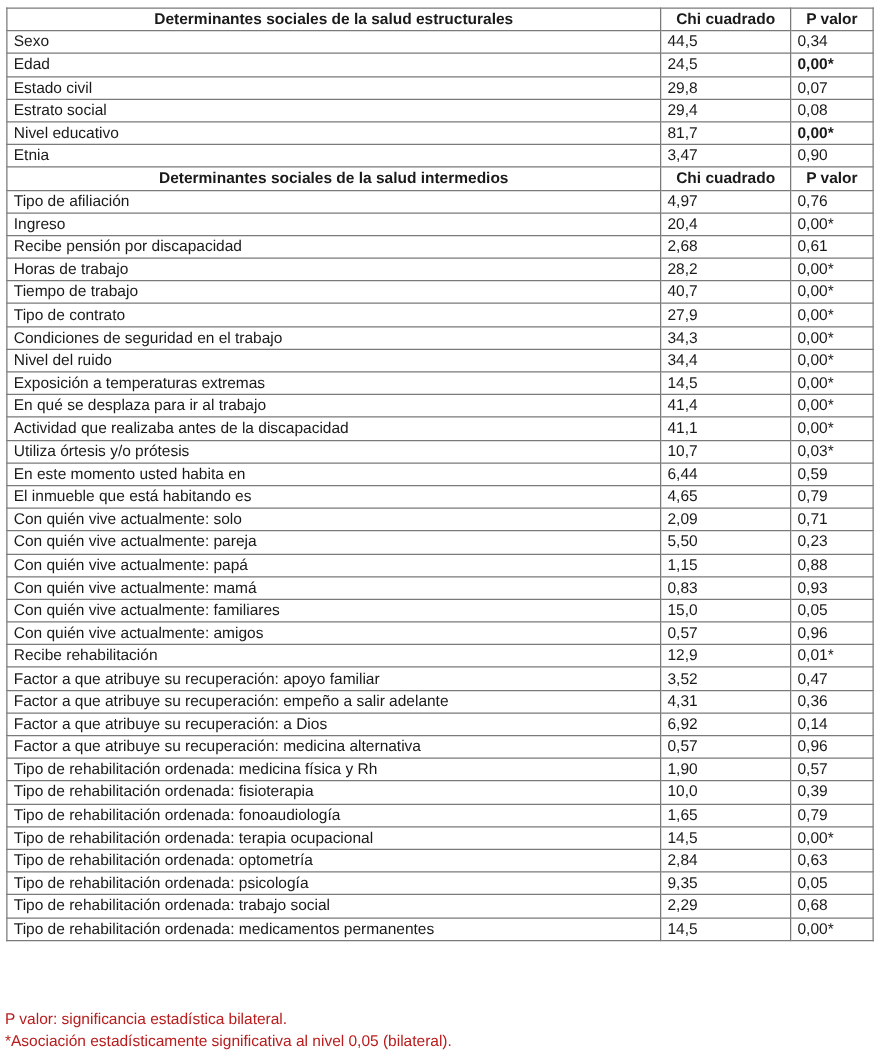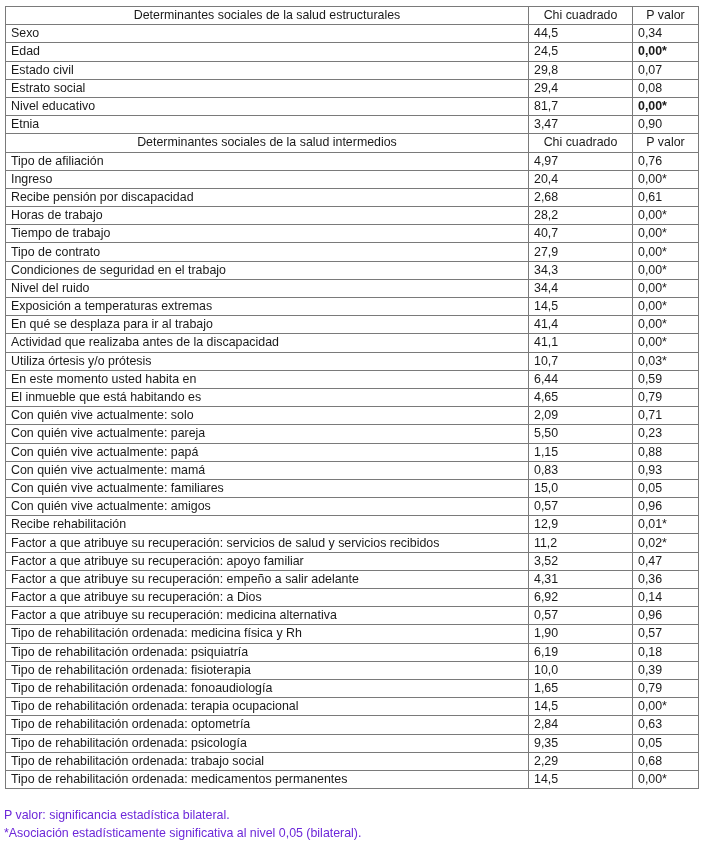--- a/index.html
+++ b/index.html
@@ -30,40 +30,40 @@
   table.stats td, table.stats th {
     border: 1px solid #7a7a7a;
     height: 17.2px;
     padding: 0 0 0 5px;
     line-height: 17px;
     white-space: nowrap;
     overflow: hidden;
     vertical-align: middle;
   }
   table.stats tr.section-header th {
-    font-weight: normal;
+    font-weight: bold;
     text-align: center;
     padding-left: 0;
   }
   table.stats tr.section-header th.num-h {
   }
   table.stats td.num, table.stats td.pval {
     text-align: left;
     padding-left: 5px;
   }
   table.stats td.pval.bold {
     font-weight: bold;
   }
   .notes {
     position: absolute;
     left: 4px;
     top: 807px;
     font-size: 12.4px;
     line-height: 17.5px;
-    color: #6d28d9;
+    color: #b91c1c;
   }
   .notes p { margin: 0; }
 </style>
 </head>
 <body>
 
 <table class="stats">
   <colgroup>
     <col class="c1">
       <col class="c2">
@@ -209,25 +209,20 @@
         <td>Con quién vive actualmente: amigos</td>
         <td class="num">0,57</td>
         <td class="pval">0,96</td>
       </tr>
       <tr>
         <td>Recibe rehabilitación</td>
         <td class="num">12,9</td>
         <td class="pval">0,01*</td>
       </tr>
       <tr>
-        <td>Factor a que atribuye su recuperación: servicios de salud y servicios recibidos</td>
-        <td class="num">11,2</td>
-        <td class="pval">0,02*</td>
-      </tr>
-      <tr>
         <td>Factor a que atribuye su recuperación: apoyo familiar</td>
         <td class="num">3,52</td>
         <td class="pval">0,47</td>
       </tr>
       <tr>
         <td>Factor a que atribuye su recuperación: empeño a salir adelante</td>
         <td class="num">4,31</td>
         <td class="pval">0,36</td>
       </tr>
       <tr>
@@ -237,25 +232,20 @@
       </tr>
       <tr>
         <td>Factor a que atribuye su recuperación: medicina alternativa</td>
         <td class="num">0,57</td>
         <td class="pval">0,96</td>
       </tr>
       <tr>
         <td>Tipo de rehabilitación ordenada: medicina física y Rh</td>
         <td class="num">1,90</td>
         <td class="pval">0,57</td>
-      </tr>
-      <tr>
-        <td>Tipo de rehabilitación ordenada: psiquiatría</td>
-        <td class="num">6,19</td>
-        <td class="pval">0,18</td>
       </tr>
       <tr>
         <td>Tipo de rehabilitación ordenada: fisioterapia</td>
         <td class="num">10,0</td>
         <td class="pval">0,39</td>
       </tr>
       <tr>
         <td>Tipo de rehabilitación ordenada: fonoaudiología</td>
         <td class="num">1,65</td>
         <td class="pval">0,79</td>

